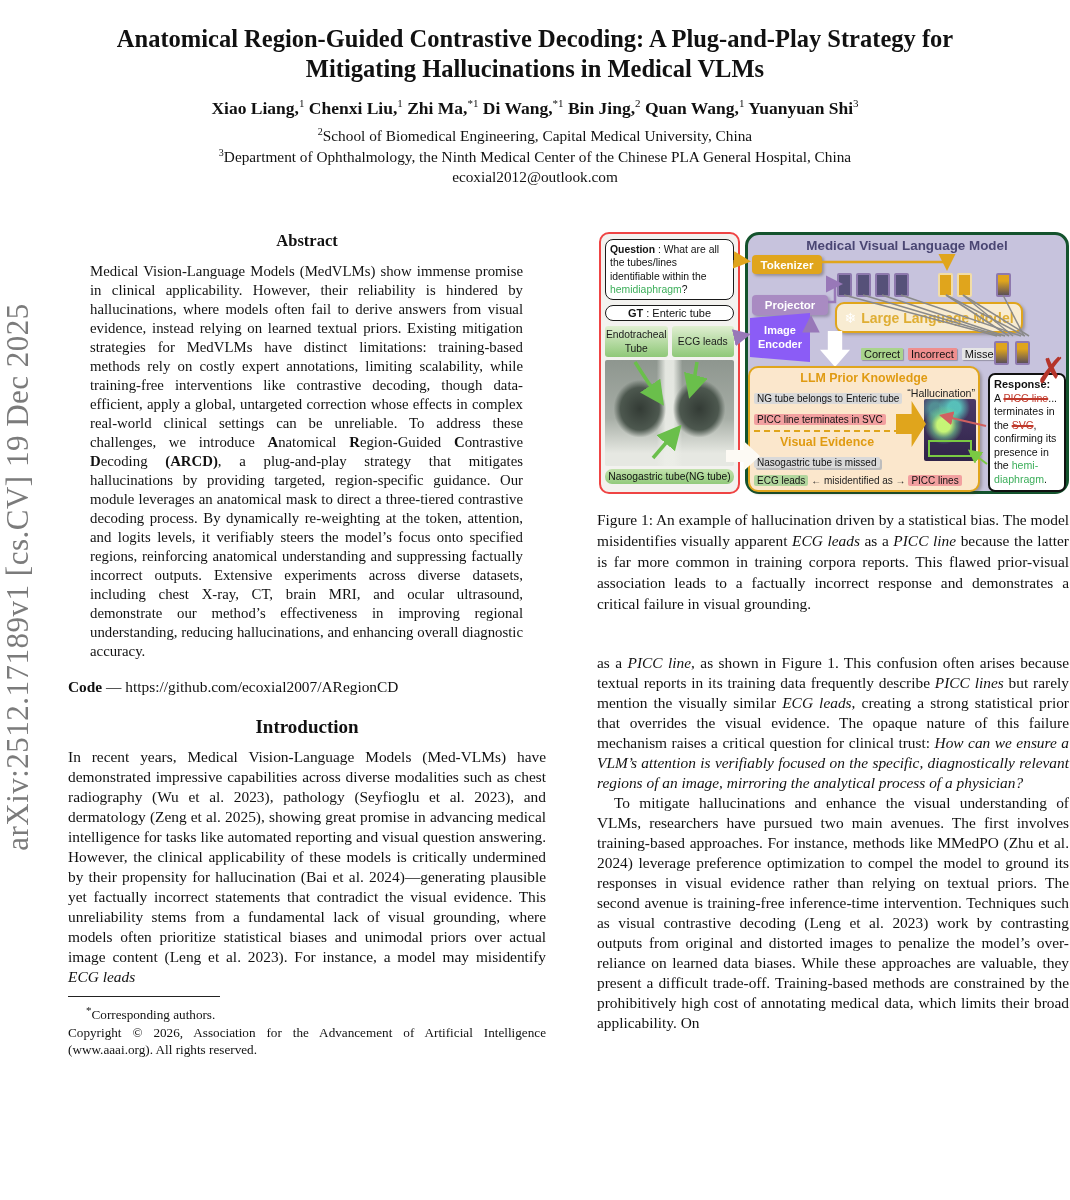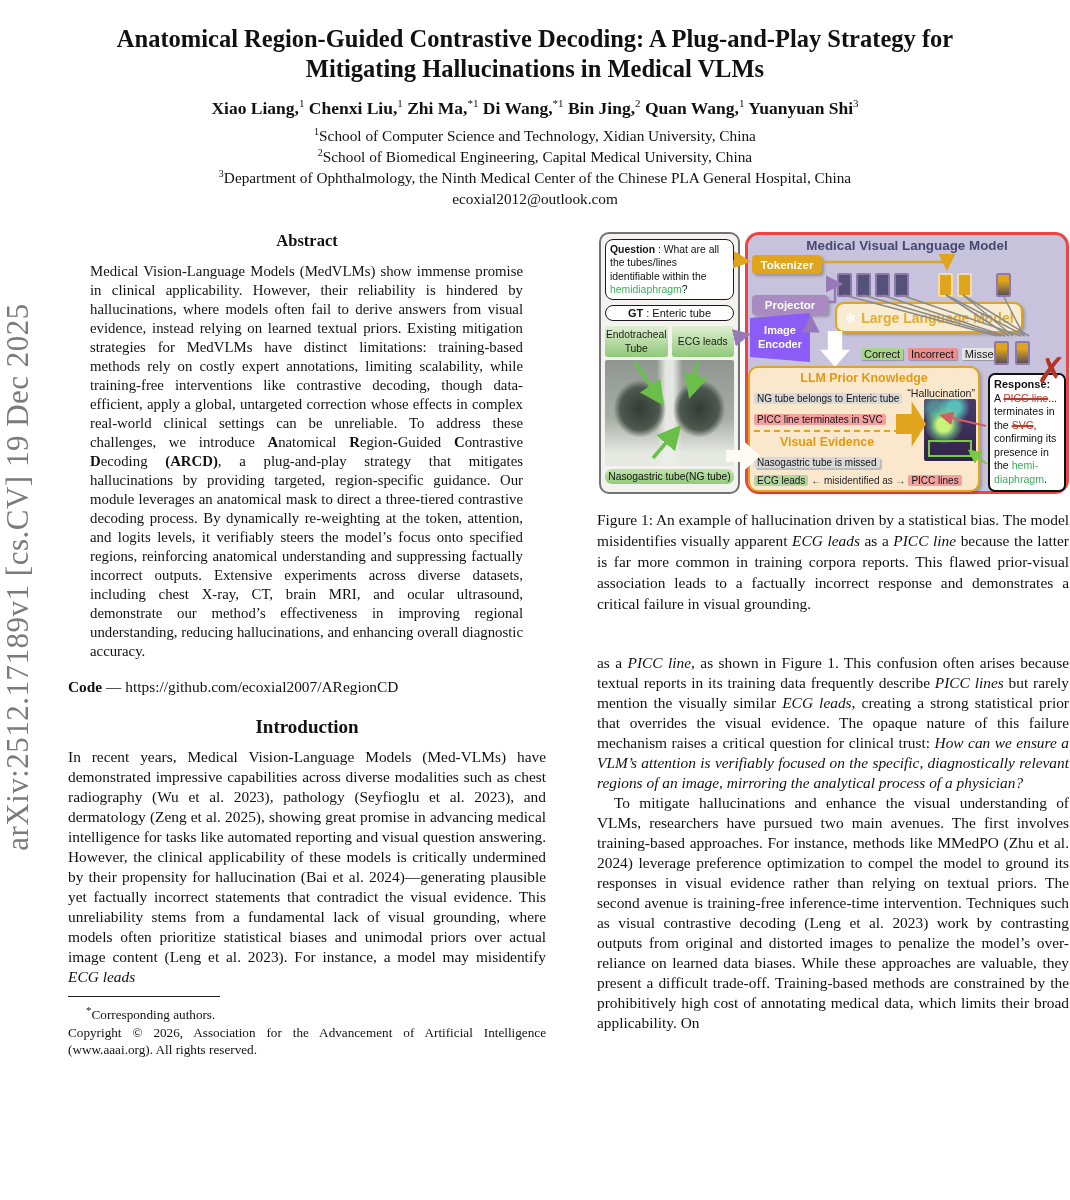--- a/index.html
+++ b/index.html
@@ -38,21 +38,21 @@
   .fn-star { text-indent:18px; }
   .caption { margin-top:13px; font-size:15.4px; line-height:21px; text-align:justify; }
   .rc-spacer { height:39px; }
   .indent { text-indent:17px; }
   .rstrike { color:#c0392b; text-decoration:line-through; text-decoration-thickness:2px; }
   .grn { color:#3cae5a; }
   
   .fig { position:relative; width:472px; height:266px; font-family:"Liberation Sans", sans-serif; }
   .fig-left {
     position:absolute; left:2px; top:2px; width:141px; height:262px;
-    background:#f3f2ef; border:2px solid #737373; border-radius:10px;
+    background:#f3f2ef; border:2px solid #ef4444; border-radius:10px;
     padding:5px 4px; overflow:hidden;
   }
   .qbox {
     background:#fff; border:1.5px solid #1a1a1a; border-radius:8px;
     padding:3px 4px; font-size:10.4px; line-height:1.28;
   }
   .gtbox {
     background:#fff; border:1.5px solid #1a1a1a; border-radius:11px;
     padding:1px 4px; font-size:11px; text-align:center; margin-top:5px;
   }
@@ -70,21 +70,21 @@
       linear-gradient(90deg, rgba(0,0,0,0) 40%, rgba(236,238,232,.9) 47% 53%, rgba(0,0,0,0) 60%),
       linear-gradient(180deg, #8e968f 0%, #a7aea6 55%, #e6e8e2 88%);
   }
   .xray svg { position:absolute; inset:0; }
   .ngchip {
     margin-top:3px; background:linear-gradient(180deg,#c3e2ad,#92ca7c);
     border-radius:7px; font-size:10.3px; text-align:center; padding:2px 0; color:#111;
   }
   .fig-right {
     position:absolute; left:148px; top:2px; width:324px; height:262px;
-    background:#c7c3dd; border:3px solid #ef4444; border-radius:14px;
+    background:#c7c3dd; border:3px solid #14532d; border-radius:14px;
   }
   .mvlm-title { text-align:center; font-size:13.4px; font-weight:bold; color:#4a4673; margin-top:3px; }
   .box-gold {
     position:absolute; background:#e0a51c; color:#fff; font-weight:bold; font-size:11.5px;
     text-align:center; border-radius:4px; box-shadow:2px 2px 3px rgba(60,50,30,.35);
     display:flex; align-items:center; justify-content:center;
   }
   .box-purple {
     position:absolute; background:#a98bc2; color:#fff; font-weight:bold; font-size:11.5px;
     text-align:center; border-radius:4px; box-shadow:2px 2px 3px rgba(60,50,80,.35);
@@ -178,21 +178,20 @@
     <div class="authors">
       <span><span>Xiao Liang,</span><sup>1</sup></span>
       <span><span>Chenxi Liu,</span><sup>1</sup></span>
       <span><span>Zhi Ma,</span><sup>*1</sup></span>
       <span><span>Di Wang,</span><sup>*1</sup></span>
       <span><span>Bin Jing,</span><sup>2</sup></span>
       <span><span>Quan Wang,</span><sup>1</sup></span>
       <span><span>Yuanyuan Shi</span><sup>3</sup></span>
     </div>
     <div class="affil">
-      <div><sup>1</sup><span>School of Computer Science and Technology, Xidian University, China</span></div>
       <div><sup>2</sup><span>School of Biomedical Engineering, Capital Medical University, China</span></div>
       <div><sup>3</sup><span>Department of Ophthalmology, the Ninth Medical Center of the Chinese PLA General Hospital, China</span></div>
     </div>
     <div class="email">ecoxial2012@outlook.com</div>
   </div>
 
   <div class="col-left">
     <div class="h-abstract">Abstract</div>
     <p class="abstract-body">Medical Vision-Language Models (MedVLMs) show immense promise in clinical applicability. However, their reliability is hindered by hallucinations, where models often fail to derive answers from visual evidence, instead relying on learned textual priors. Existing mitigation strategies for MedVLMs have distinct limitations: training-based methods rely on costly expert annotations, limiting scalability, while training-free interventions like contrastive decoding, though data-efficient, apply a global, untargeted correction whose effects in complex real-world clinical settings can be unreliable. To address these challenges, we introduce <b>A</b>natomical <b>R</b>egion-Guided <b>C</b>ontrastive <b>D</b>ecoding <b>(ARCD)</b>, a plug-and-play strategy that mitigates hallucinations by providing targeted, region-specific guidance. Our module leverages an anatomical mask to direct a three-tiered contrastive decoding process. By dynamically re-weighting at the token, attention, and logits levels, it verifiably steers the model’s focus onto specified regions, reinforcing anatomical understanding and suppressing factually incorrect outputs. Extensive experiments across diverse datasets, including chest X-ray, CT, brain MRI, and ocular ultrasound, demonstrate our method’s effectiveness in improving regional understanding, reducing hallucinations, and enhancing overall diagnostic accuracy.</p>
     <p class="code-line"><b>Code</b> — https://github.com/ecoxial2007/ARegionCD</p>

